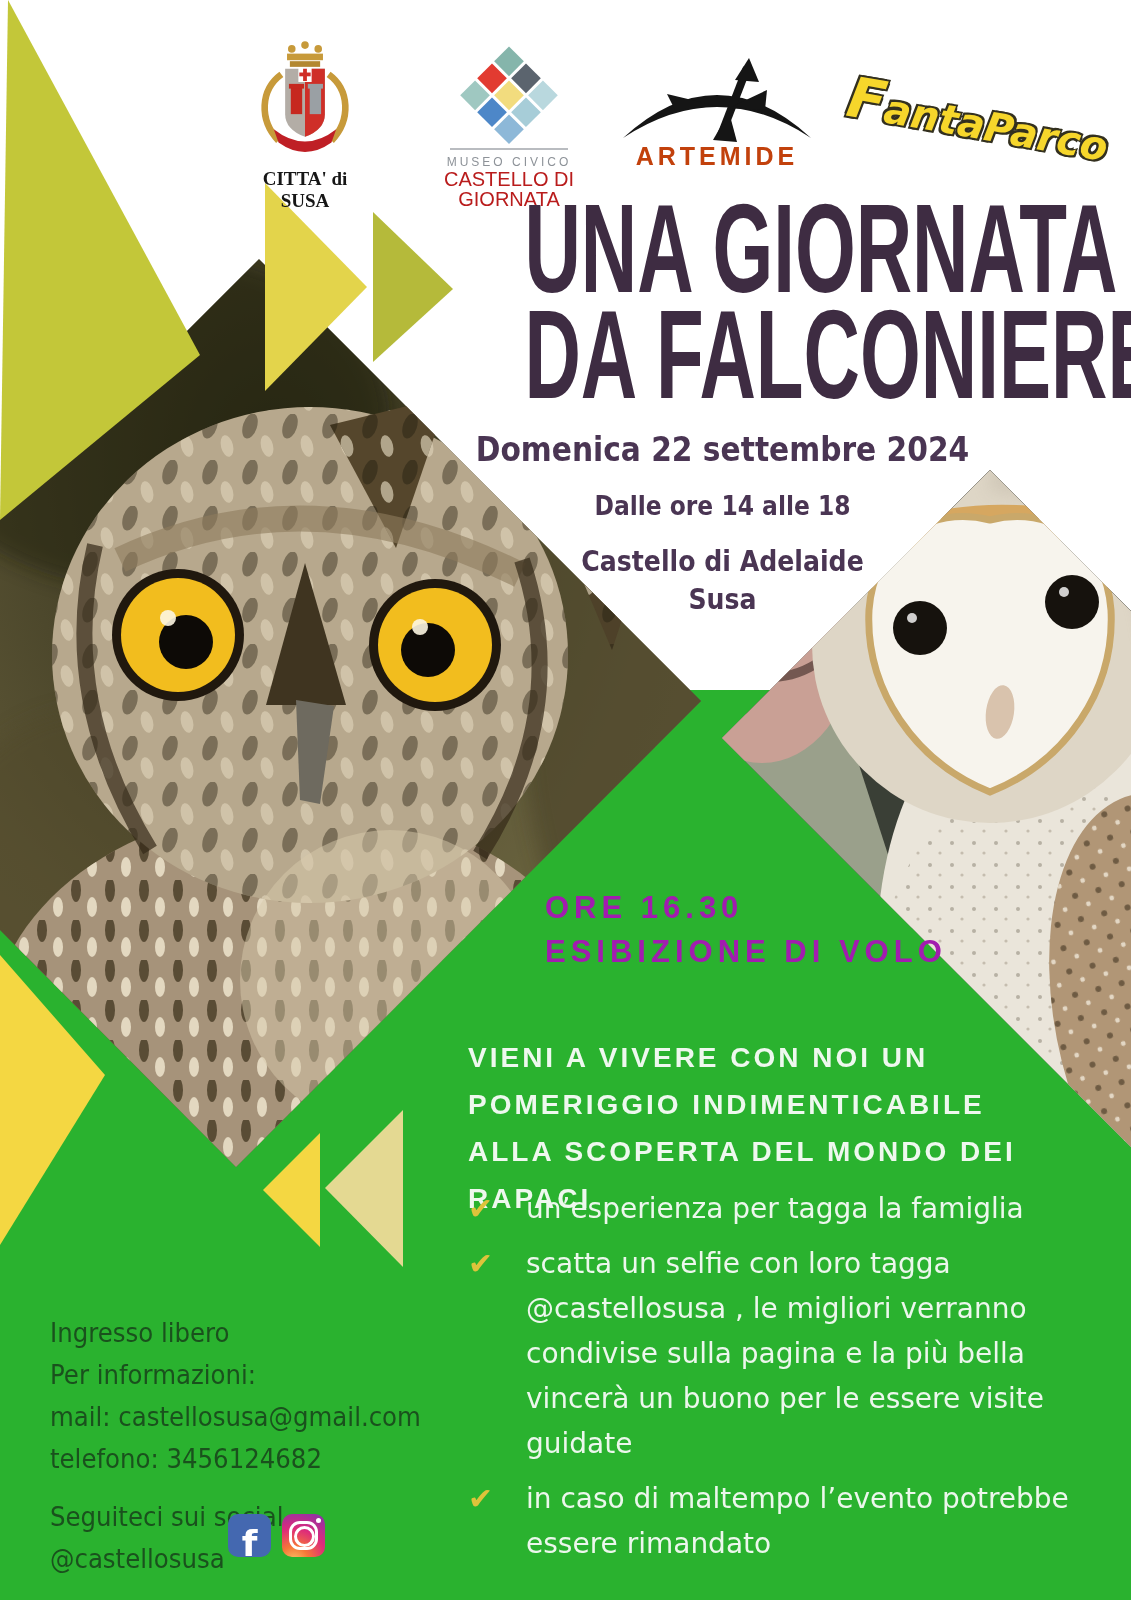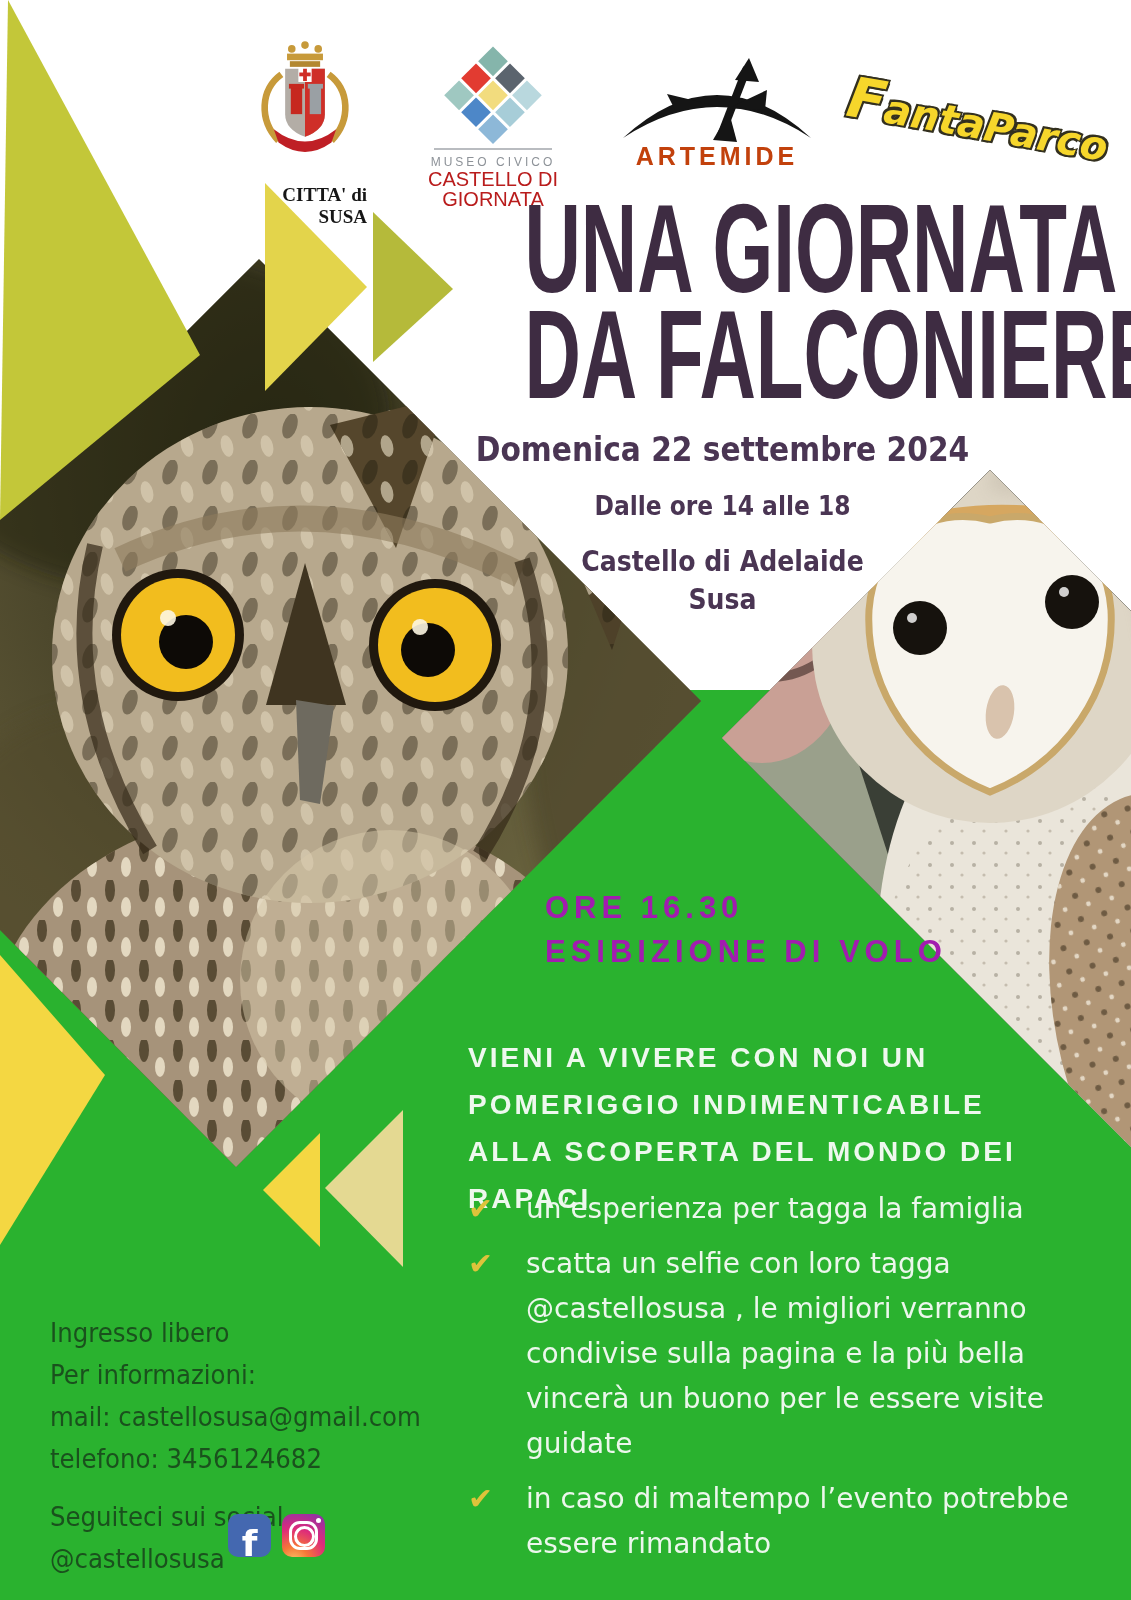--- a/index.html
+++ b/index.html
@@ -11,22 +11,22 @@
   .photo-left{clip-path:polygon(259px 259px,701px 701px,236px 1167px,0px 930px,0px 518px);}
   .photo-right{clip-path:polygon(990px 470px,1413px 893px,1145px 1161px,722px 738px);z-index:3;}
   .decor{position:absolute;inset:0;z-index:4;pointer-events:none;}
   .content{position:absolute;inset:0;z-index:5;}
   .t-olive{fill:var(--olive,#c3c739);} .t-olive2{fill:var(--olive2,#b5ba3a);}
   .t-yellow1{fill:var(--yellow-bright,#e3d44b);} .t-gold{fill:var(--gold,#f4d742);}
   .t-pale{fill:var(--pale,#e4d992);}
   
   .logo{position:absolute;text-align:center;}
   .logo-susa{left:243px;top:36px;width:124px;}
-  .susa-caption{font-family:"Liberation Serif",serif;font-weight:700;font-size:19px;color:#161616;margin-top:18px;text-align:right;}
-  .logo-museo{left:424px;top:46px;width:138px;}
+  .susa-caption{font-family:"Liberation Serif",serif;font-weight:700;font-size:19px;color:#161616;margin-top:2px;}
+  .logo-museo{left:440px;top:46px;width:138px;}
   .mosaic-wrap{height:100px;display:flex;align-items:center;justify-content:center;}
   .mosaic{width:70px;height:70px;transform:rotate(45deg);display:grid;
           grid-template-columns:repeat(3,21px);grid-template-rows:repeat(3,21px);gap:3px;}
   .mosaic div{width:21px;height:21px;}
   .museo-rule{width:118px;height:2px;background:#b9bcc0;margin:2px auto 5px;}
   .museo-sub{font-family:"Liberation Sans",sans-serif;font-size:12px;letter-spacing:3px;color:#8d9298;}
   .museo-main{font-family:"Liberation Sans",sans-serif;font-weight:400;font-size:20px;color:#b91c1c;line-height:20px;}
   .logo-artemide{left:612px;top:50px;width:210px;}
   .artemide-label{font-family:"Liberation Sans",sans-serif;font-weight:700;font-size:25px;
                   letter-spacing:4px;color:#c2410c;margin-top:-4px;}

